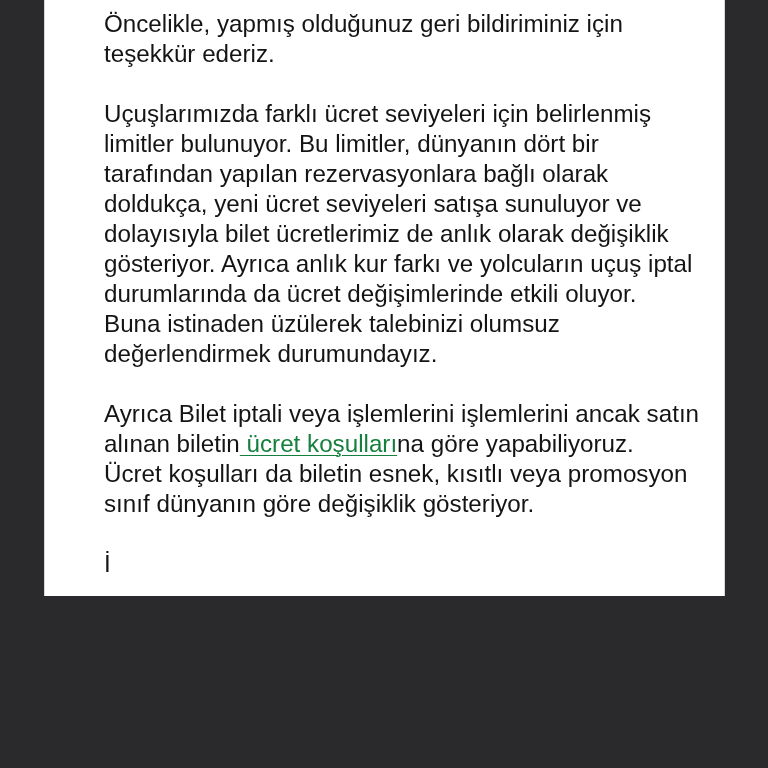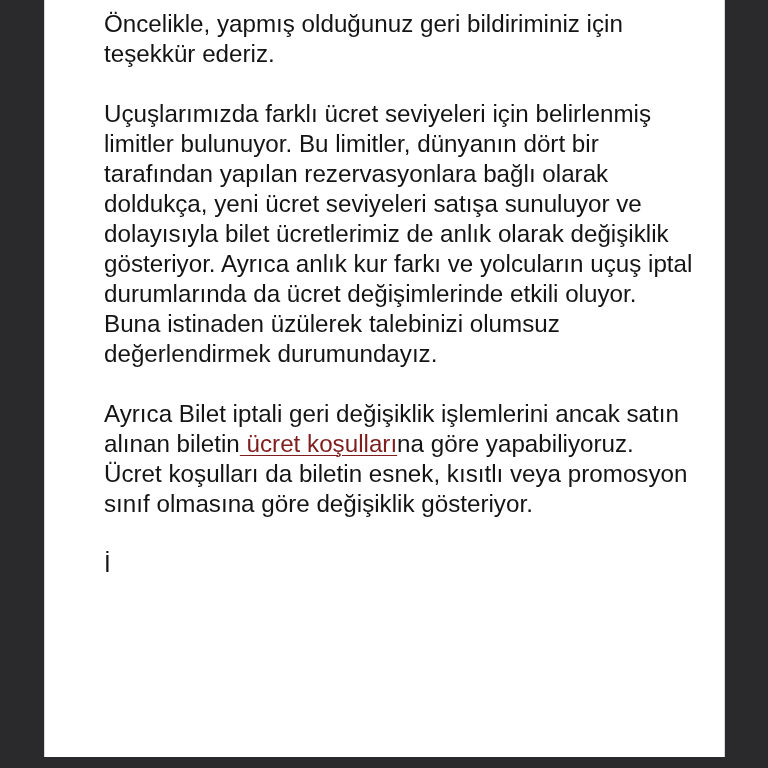--- a/index.html
+++ b/index.html
@@ -14,21 +14,21 @@
       position: relative;
       width: 768px;
       height: 768px;
       background: #2a2a2c;
     }
     .page {
       position: absolute;
       left: 44px;
       top: 0;
       width: 679px;
-      height: 757px;
+      height: 596px;
       background: #ffffff;
       border-left: 1px solid #d8d8d8;
       border-right: 1px solid #d8d8d8;
       overflow: hidden;
       text-decoration: underline;
     }
     .content {
       position: absolute;
       left: 59px;
       top: 9px;
@@ -37,21 +37,21 @@
       font-size: 24.2px;
       line-height: 30px;
       color: #141414;
       letter-spacing: 0px;
     }
     .para {
       margin: 0 0 30px 0;
       white-space: pre-line;
     }
     .link {
-      color: #7f1d1d;
+      color: #15803d;
       text-decoration: underline;
       text-decoration-thickness: 1px;
       text-underline-offset: 3px;
       cursor: pointer;
     }
     .cutoff {
       margin: 0;
       white-space: nowrap;
     }
   </style>
@@ -71,24 +71,24 @@
       <p class="para">Uçuşlarımızda farklı ücret seviyeleri için belirlenmiş
 limitler bulunuyor. Bu limitler, dünyanın dört bir
 tarafından yapılan rezervasyonlara bağlı olarak
 doldukça, yeni ücret seviyeleri satışa sunuluyor ve
 dolayısıyla bilet ücretlerimiz de anlık olarak değişiklik
 gösteriyor. Ayrıca anlık kur farkı ve yolcuların uçuş iptal
 durumlarında da ücret değişimlerinde etkili oluyor.
 Buna istinaden üzülerek talebinizi olumsuz
 değerlendirmek durumundayız.</p>
 
-      <p class="para"><span>Ayrıca Bilet iptali geri değişiklik işlemlerini ancak satın
+      <p class="para"><span>Ayrıca Bilet iptali veya işlemlerini işlemlerini ancak satın
 alınan biletin</span><a class="link"> ücret koşulları</a><span>na göre yapabiliyoruz.
 Ücret koşulları da biletin esnek, kısıtlı veya promosyon
-sınıf olmasına göre değişiklik gösteriyor.</span></p>
+sınıf dünyanın göre değişiklik gösteriyor.</span></p>
 
 
       <p class="cutoff">İ</p>
 
     </div>
   </div>
 
   <div class="side-right"></div>
 </div>
 

